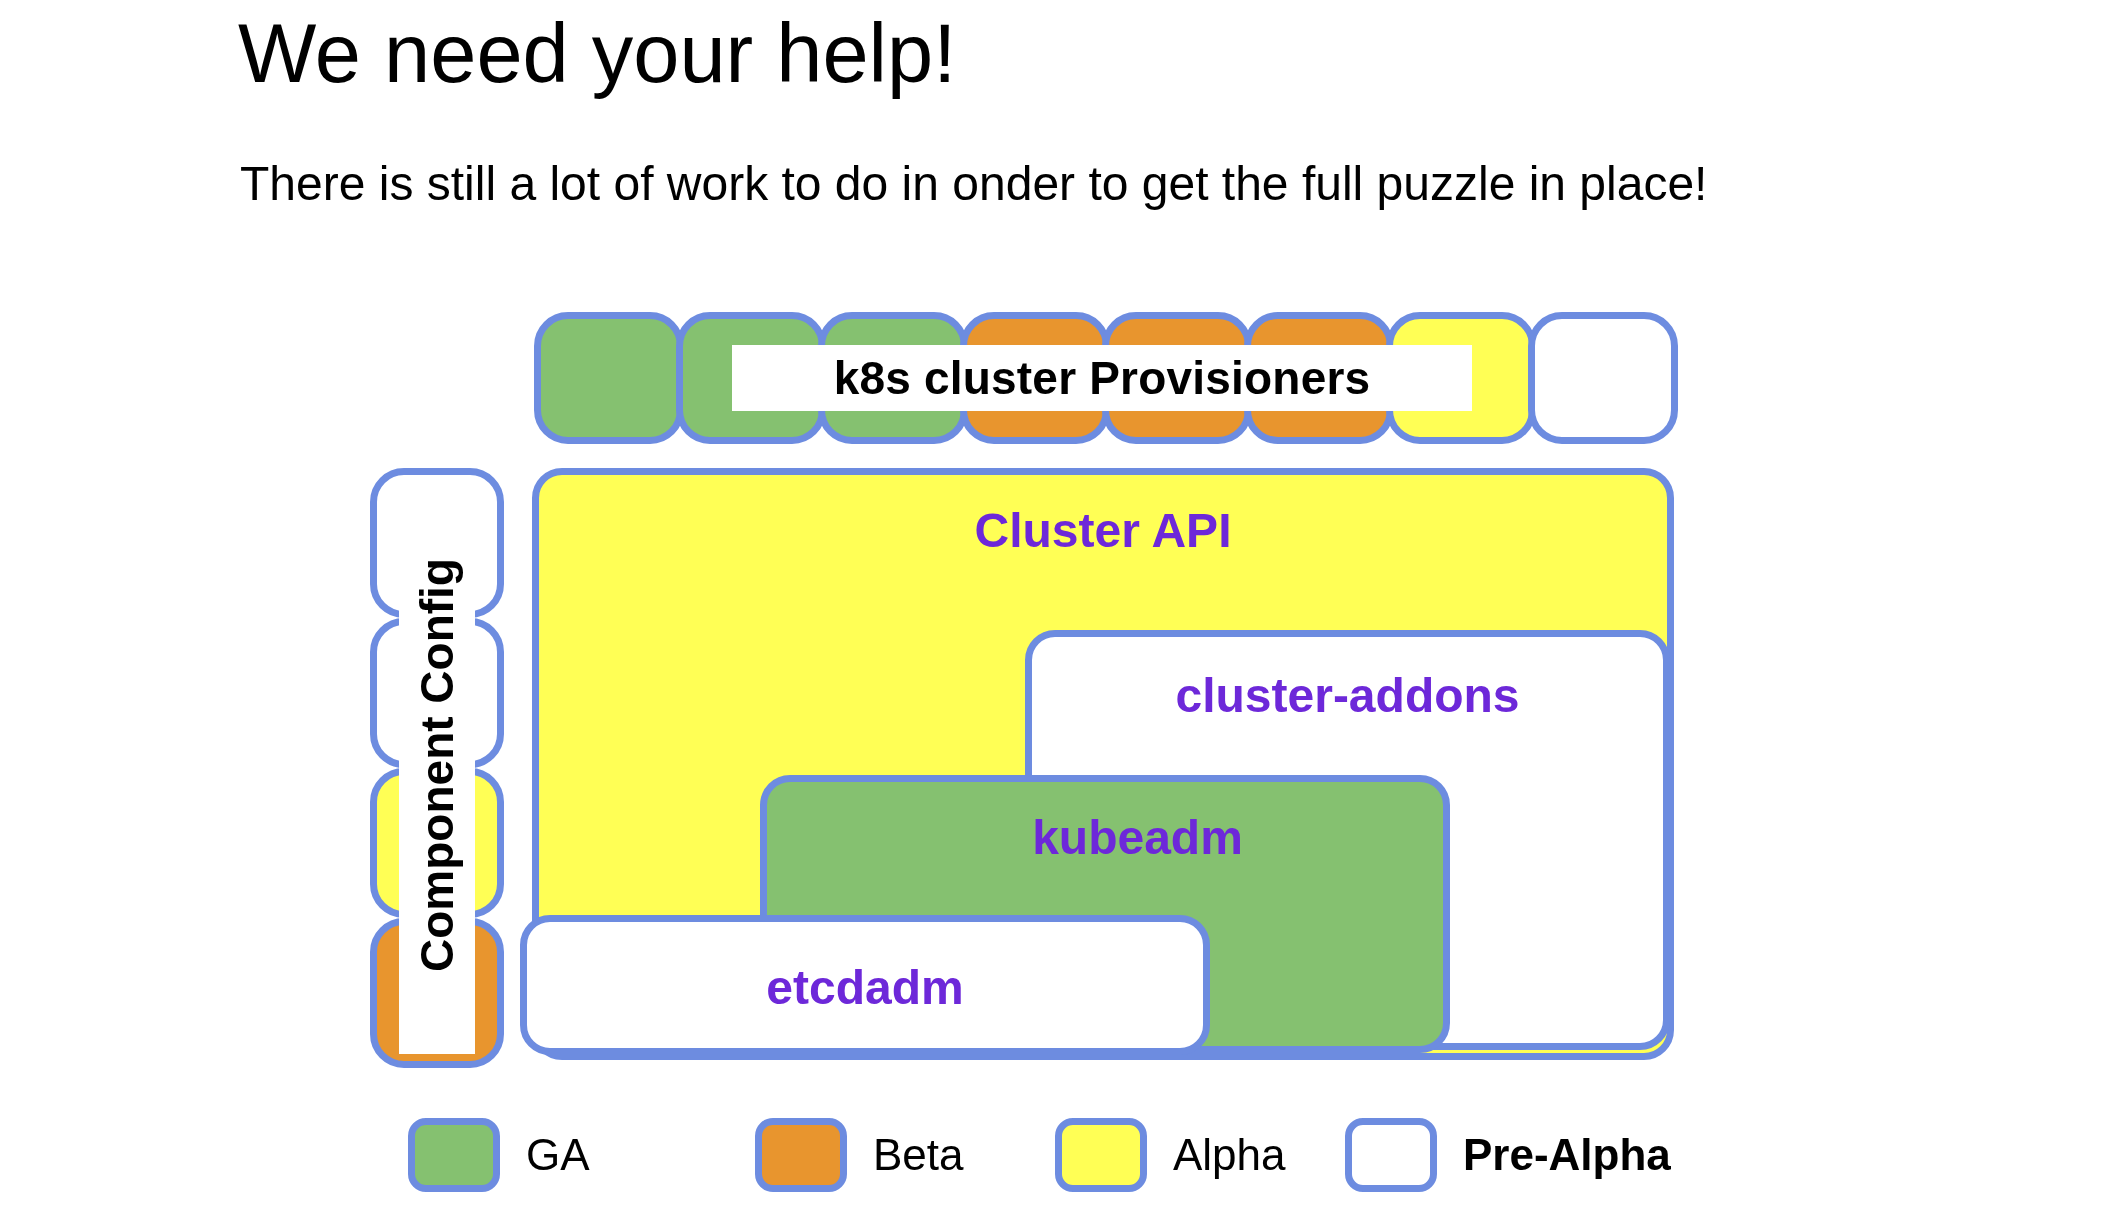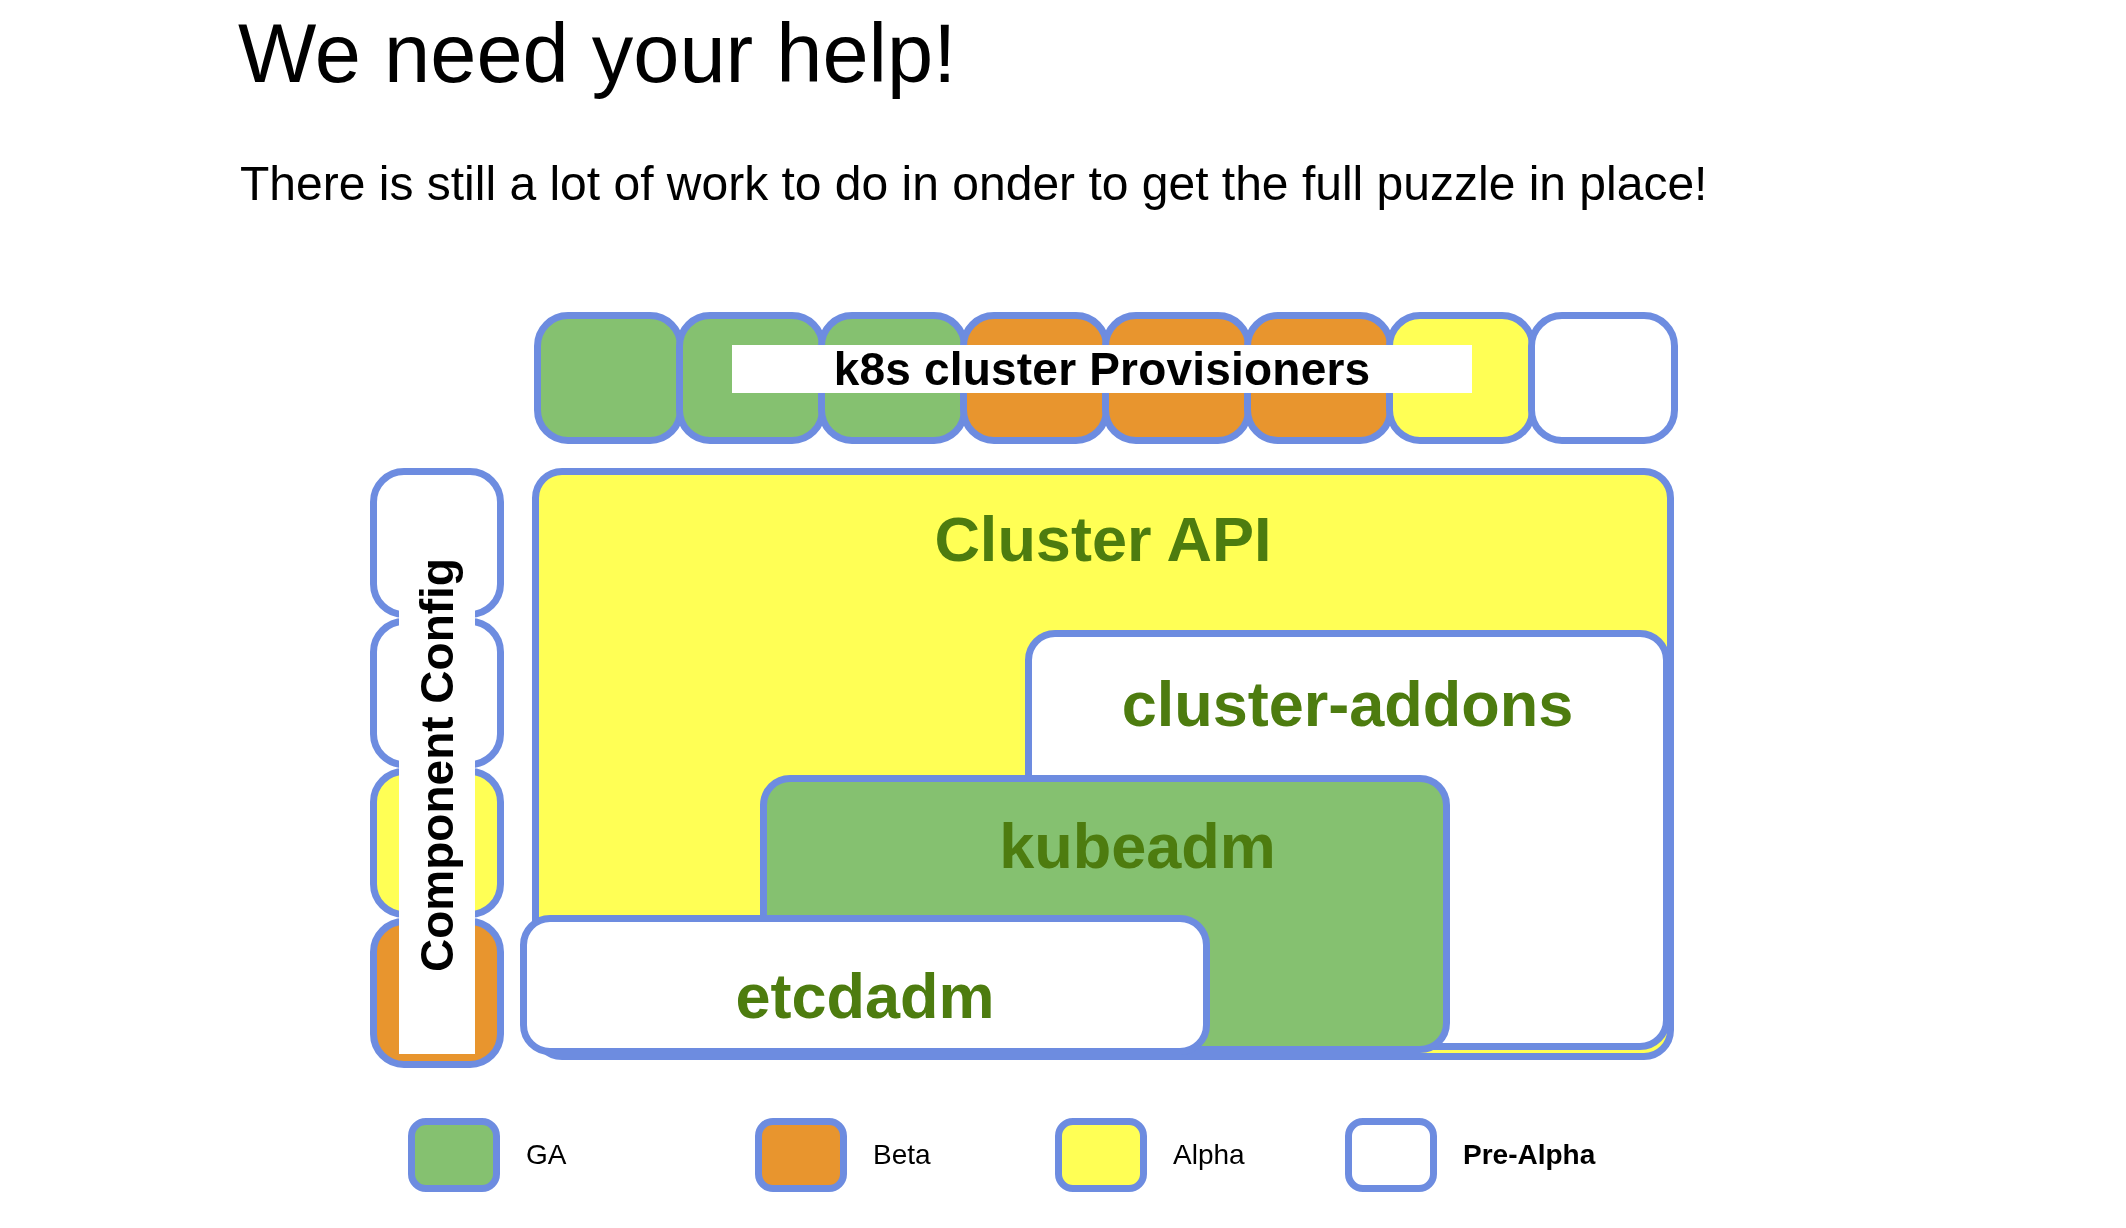--- a/index.html
+++ b/index.html
@@ -60,21 +60,21 @@
     border-radius: 34px;
     top: 312px;
     height: 132px;
     width: 150px;
   }
   .prov-label {
     position: absolute;
     left: 732px;
     top: 345px;
     width: 740px;
-    height: 48px;
+    height: 66px;
     background: #ffffff;
     display: flex;
     align-items: center;
     justify-content: center;
     font-size: 46px;
     font-weight: bold;
     letter-spacing: 0.2px;
     color: #000000;
     white-space: nowrap;
     z-index: 9;
@@ -106,23 +106,23 @@
     font-weight: bold;
     color: #000000;
   }
 
   
   .puzzle-box {
     border-radius: 30px;
   }
   .puzzle-label {
     position: absolute;
-    font-size: 63px;
+    font-size: 48px;
     font-weight: bold;
-    color: #4d7c0f;
+    color: #6d28d9;
     white-space: nowrap;
     z-index: 20;
   }
 
   #box-clusterapi     { left: 532px;  top: 468px;  width: 1142px; height: 592px; z-index: 2; }
   #box-clusteraddons  { left: 1025px; top: 630px;  width: 645px;  height: 420px; z-index: 3; }
   #box-kubeadm        { left: 760px;  top: 775px;  width: 690px;  height: 278px; z-index: 4; }
   #box-etcdadm        { left: 520px;  top: 915px;  width: 690px;  height: 140px; z-index: 5; }
 
   #label-clusterapi    { left: 532px;  top: 503px;  width: 1142px; text-align: center; }
@@ -152,21 +152,21 @@
     border: 7px solid #6d8ce0;
     border-radius: 18px;
     background: #ffffff;
     flex: none;
   }
   .legend-swatch.ga       { background: #85c170; }
   .legend-swatch.beta     { background: #e8952e; }
   .legend-swatch.alpha    { background: #ffff55; }
   .legend-swatch.prealpha { background: #ffffff; }
   .legend-text {
-    font-size: 28px;
+    font-size: 44px;
     color: #000000;
     white-space: nowrap;
   }
 </style>
 </head>
 <body>
 
 <div id="slide">
 
   <div class="slide-title">We need your help!</div>

